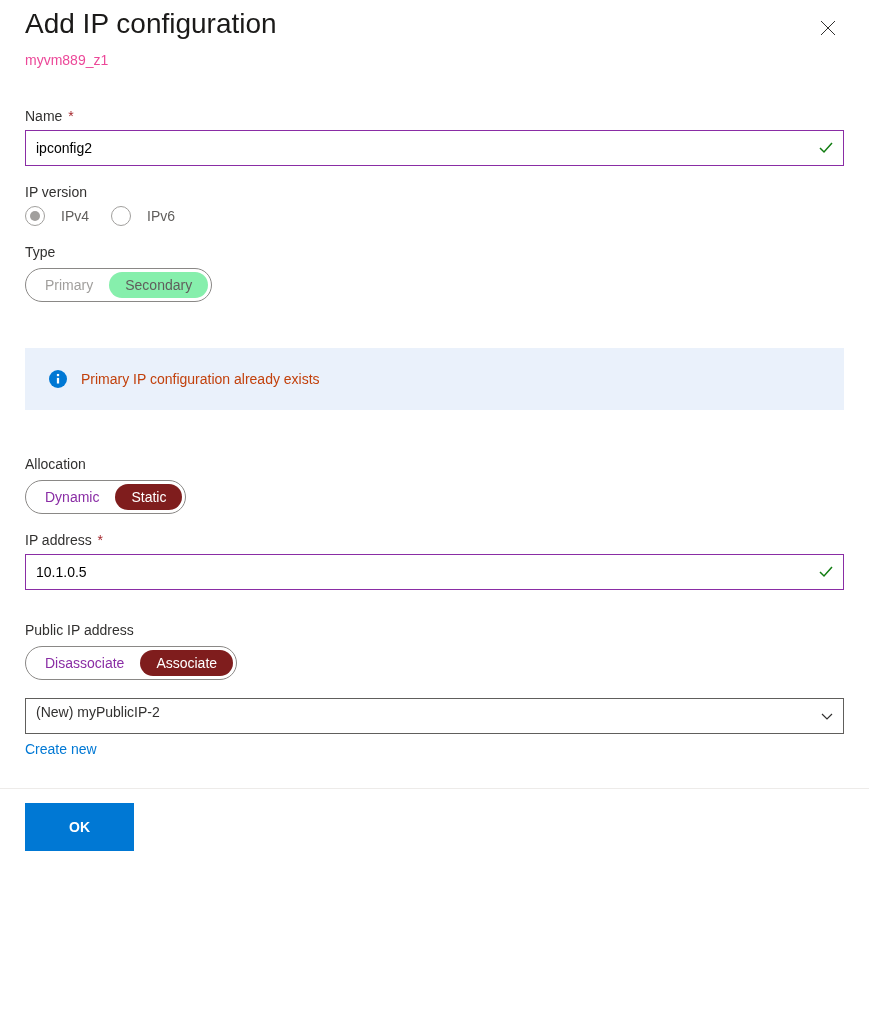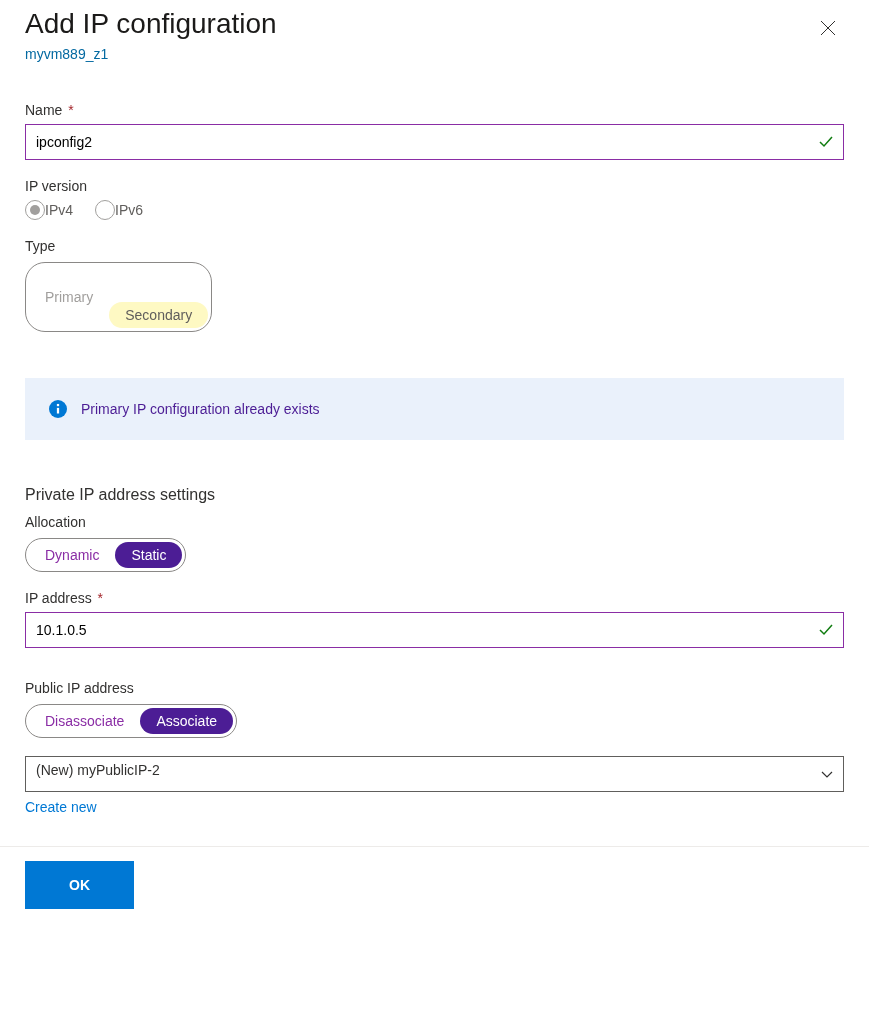--- a/index.html
+++ b/index.html
@@ -5,71 +5,71 @@
     * { box-sizing: border-box; margin: 0; padding: 0; }
     body {
       font-family: 'Segoe UI', Tahoma, sans-serif;
       color: #323130;
       background: #fff;
       width: 869px;
     }
     .panel { padding: 4px 25px 0 25px; }
     .header-row { display: flex; justify-content: space-between; align-items: flex-start; }
     .title { font-size: 28px; font-weight: 400; color: #1b1a19; margin-top: 4px; }
-    .subtitle { font-size: 14px; color: #0369a1; margin-top: 6px; margin-bottom: 40px; }
+    .subtitle { font-size: 14px; color: #ec4899; margin-top: 12px; margin-bottom: 40px; }
     .close-btn { background: none; border: none; cursor: pointer; padding: 8px; margin-top: 8px; }
     .field-label { font-size: 14px; color: #323130; margin-bottom: 6px; display: block; }
     .req { color: #a4262c; margin-left: 2px; }
     .text-input {
       width: 100%;
       height: 36px;
       border: 1px solid #8a2da5;
       padding: 0 36px 0 10px;
       font-size: 14px;
       color: #000000;
       outline: none;
     }
     .input-wrap { position: relative; margin-bottom: 18px; }
     .valid-check { position: absolute; right: 10px; top: 50%; transform: translateY(-50%); }
     .radio-row { display: flex; gap: 22px; align-items: center; margin-bottom: 18px; margin-top:4px;}
-    .radio-opt { display: flex; align-items: center; gap: 0; font-size: 14px; color: #605e5c; }
+    .radio-opt { display: flex; align-items: center; gap: 16px; font-size: 14px; color: #605e5c; }
     .radio-circle { width: 20px; height: 20px; border-radius: 50%; border: 1px solid #a19f9d; display:flex; align-items:center; justify-content:center; }
     .radio-circle.sel::after { content:''; width:10px; height:10px; border-radius:50%; background:#a19f9d; }
     .radio-circle.empty { border:1px solid #a19f9d; }
     .pill-group {
       display: inline-flex;
       border: 1px solid #8a8886;
       border-radius: 20px;
       padding: 3px;
       margin-bottom: 18px;
       margin-top:2px;
     }
     .pill {
       padding: 5px 16px;
       border-radius: 16px;
       font-size: 14px;
       cursor: pointer;
       border: none;
       background: transparent;
     }
     .pill.disabled-inactive { color: #a19f9d; cursor: default; }
-    .pill.disabled-active { color: #605e5c; background: #fef9c3; cursor: default; margin-top: 36px; }
+    .pill.disabled-active { color: #605e5c; background: #86efac; cursor: default; }
     .pill.inactive { color: #8a2da5; }
-    .pill.active { color: #fff; background: #4c1d95; }
+    .pill.active { color: #fff; background: #7f1d1d; }
     .info-banner {
       background: #eaf1fb;
       padding: 22px 24px;
       display: flex;
       align-items: center;
       gap: 14px;
       margin-top: 28px;
       margin-bottom: 46px;
     }
     .info-icon { width: 18px; height: 18px; flex-shrink: 0; }
-    .info-text { font-size: 14px; color: #4c1d95; }
+    .info-text { font-size: 14px; color: #c2410c; }
     .section-title { font-size: 16px; color: #323130; margin-bottom: 10px; }
     .select-wrap { position: relative; margin-bottom: 6px; }
     .select-input {
       width: 100%;
       height: 36px;
       border: 1px solid #605e5c;
       padding: 0 36px 8px 10px;
       font-size: 14px;
       color: #323130;
       background: #fff;
@@ -138,21 +138,20 @@
 
   <div class="info-banner">
     <svg class="info-icon" viewBox="0 0 16 16">
         <circle cx="8" cy="8" r="8" fill="#0078d4"></circle>
         <rect x="7" y="7" width="2" height="5" fill="#fff"></rect>
         <rect x="7" y="3.5" width="2" height="2" fill="#fff"></rect>
       </svg>
     <span class="info-text">Primary IP configuration already exists</span>
   </div>
 
-  <div class="section-title">Private IP address settings</div>
   <label class="field-label gap-sm">Allocation</label>
   <div class="pill-group">
     <button class="pill inactive">Dynamic</button>
     <button class="pill active">Static</button>
   </div>
 
   <label class="field-label"><span>IP address</span> <span class="req">*</span></label>
   <div class="input-wrap" style="margin-bottom:32px;">
     <input class="text-input" type="text" value="10.1.0.5" style="">
     <svg class="valid-check" width="16" height="16" viewBox="0 0 16 16">

